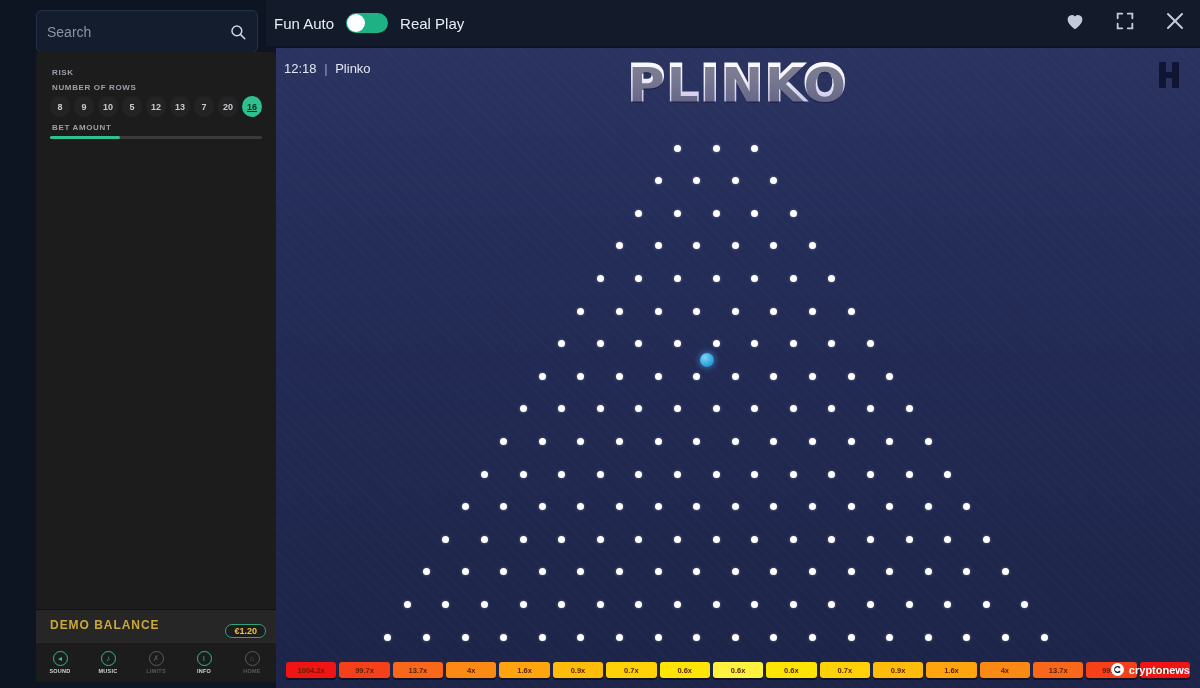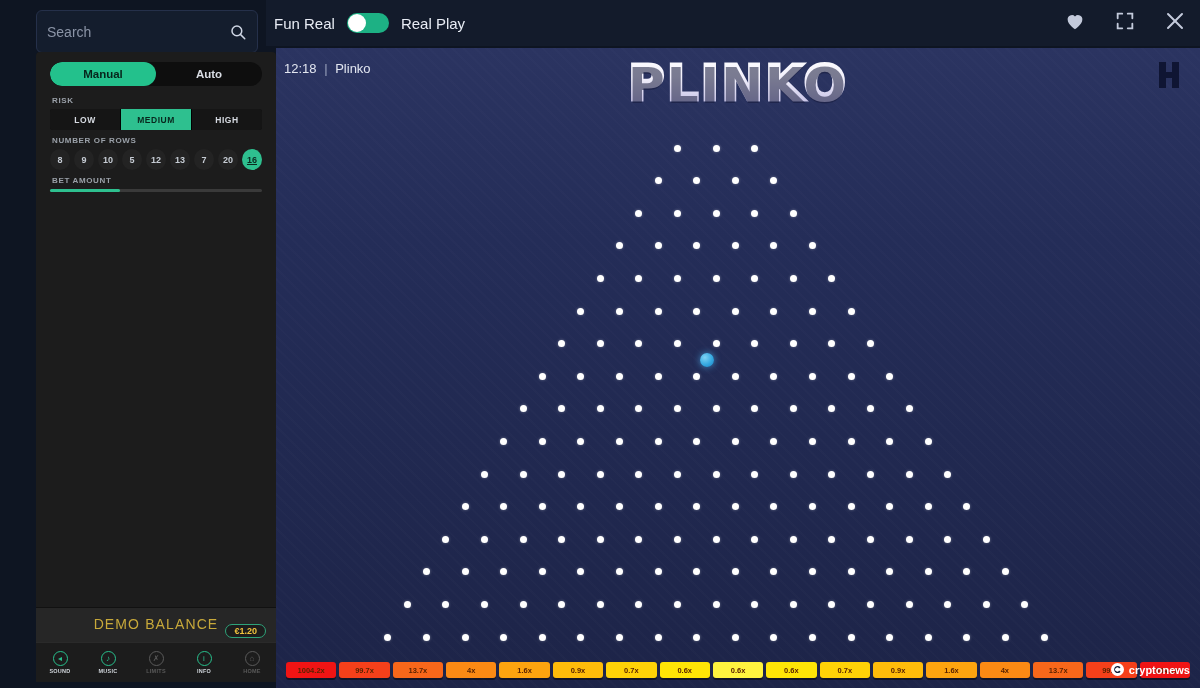--- a/index.html
+++ b/index.html
@@ -104,21 +104,21 @@
   .bet-button {
     margin: 0 14px 10px 14px; height: 26px; border-radius: 13px; background: #25b98a;
     color: #0a2a20; font-size: 11px; font-weight: 700; letter-spacing: .08em;
     display: flex; align-items: center; justify-content: center; cursor: pointer; flex: 0 0 auto;
   }
 
   .balance-box {
     margin: 0 0 0 0; padding: 8px 14px 10px 14px; background: #262626;
     border-top: 1px solid #111; position: relative; flex: 0 0 auto;
   }
-  .balance-label { text-align: center; font-size: 14px; letter-spacing: .08em; color: #c8a93a; font-weight: 400; }
+  .balance-label { text-align: left; font-size: 12px; letter-spacing: .08em; color: #c8a93a; font-weight: 700; }
   .balance-amount { text-align: center; font-size: 14px; color: #f1c33c; font-weight: 700; margin-top: 2px; }
   .balance-chip {
     position: absolute; right: 10px; bottom: 4px; border: 1px solid #2ea37a; border-radius: 9px;
     padding: 1px 8px; font-size: 9px; color: #f1c33c; font-weight: 700; background: #1d1d1d;
   }
 
   .footer-icons {
     height: 40px; background: #1c1c1c; display: flex; align-items: center; justify-content: space-around;
     border-top: 1px solid #2a2a2a; flex: 0 0 auto;
   }
@@ -193,21 +193,21 @@
     <input class="search-input" placeholder="Search" style="">
     <span class="search-icon">
       <svg viewBox="0 0 24 24" width="18" height="18" fill="none" stroke="#cfd6e4" stroke-width="2">
         <circle cx="10.5" cy="10.5" r="6.5"></circle>
           <line x1="15.5" y1="15.5" x2="21" y2="21" stroke-linecap="round"></line>
       </svg>
     </span>
   </div>
 
   <div class="topbar">
-    <span class="fun-label">Fun Real</span>
+    <span class="fun-label">Fun Auto</span>
     <div class="toggle">
         <div class="knob"></div>
       </div>
     <span class="real-label">Real Play</span>
     <div class="top-actions">
       <div class="top-btn">
         <span>
           <svg viewBox="0 0 24 24" width="22" height="22" fill="#c3cadb">
             <path d="M12 21s-8-5.2-8-10.4A4.6 4.6 0 0 1 12 7a4.6 4.6 0 0 1 8 3.6C20 15.8 12 21 12 21z"></path>
           </svg>
@@ -227,31 +227,22 @@
               <line x1="19" y1="5" x2="5" y2="19"></line>
           </svg>
         </span>
       </div>
     </div>
   </div>
 
   <div class="sidebar">
     <div class="panel-inner">
 
-      <div class="mode-switch">
-        <div class="mode-btn active">Manual</div>
-        <div class="mode-btn">Auto</div>
-      </div>
 
       <div class="section-label">RISK</div>
-      <div class="risk-row" id="risk-row">
-          <div class="risk-btn">LOW</div>
-          <div class="risk-btn active">MEDIUM</div>
-          <div class="risk-btn">HIGH</div>
-        </div>
 
       <div class="section-label">NUMBER OF ROWS</div>
       <div class="rows-row" id="rows-row">
           <div class="row-chip">8</div>
           <div class="row-chip">9</div>
           <div class="row-chip">10</div>
           <div class="row-chip">5</div>
           <div class="row-chip">12</div>
           <div class="row-chip">13</div>
           <div class="row-chip">7</div>

